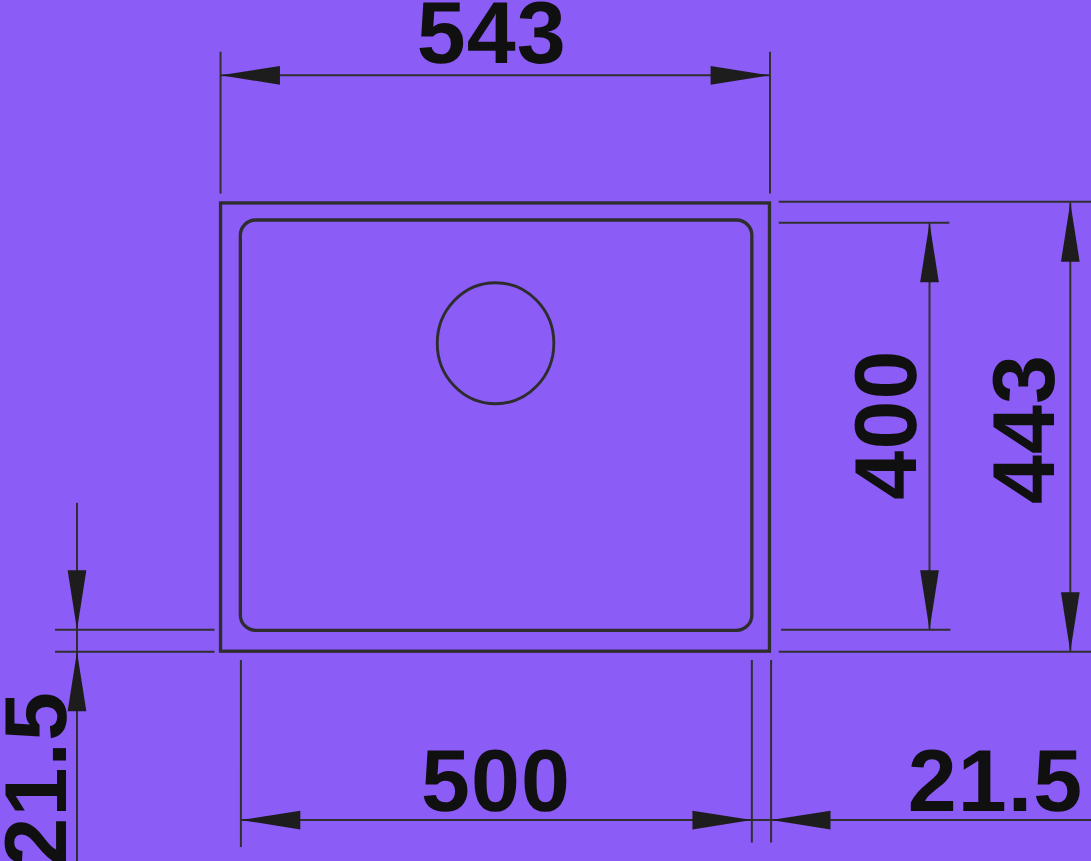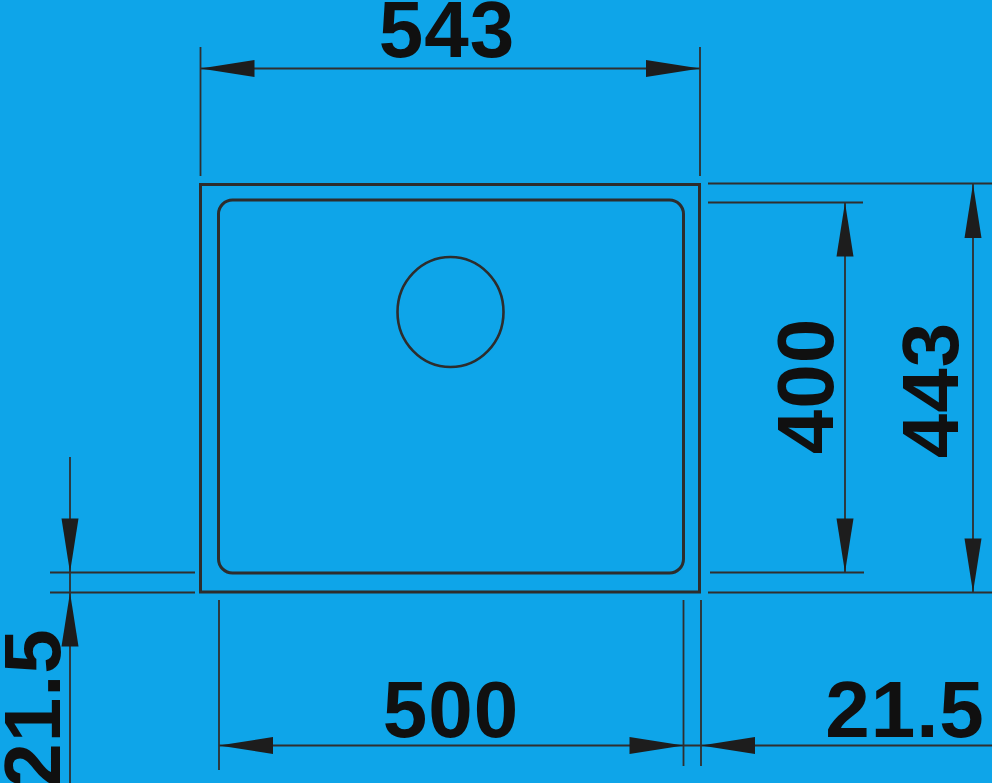--- a/index.html
+++ b/index.html
@@ -7,21 +7,21 @@
     padding: 0;
     background: #fdfdfd;
     width: 992px;
     height: 783px;
     overflow: hidden;
   }
   .drawing-stage {
     position: relative;
     width: 992px;
     height: 783px;
-    background: #0ea5e9;
+    background: #8b5cf6;
   }
   svg { display: block; }
   .outline {
     fill: none;
     stroke: #2d2d2d;
     stroke-width: 3;
   }
   .thin-outline {
     fill: none;
     stroke: #2d2d2d;

